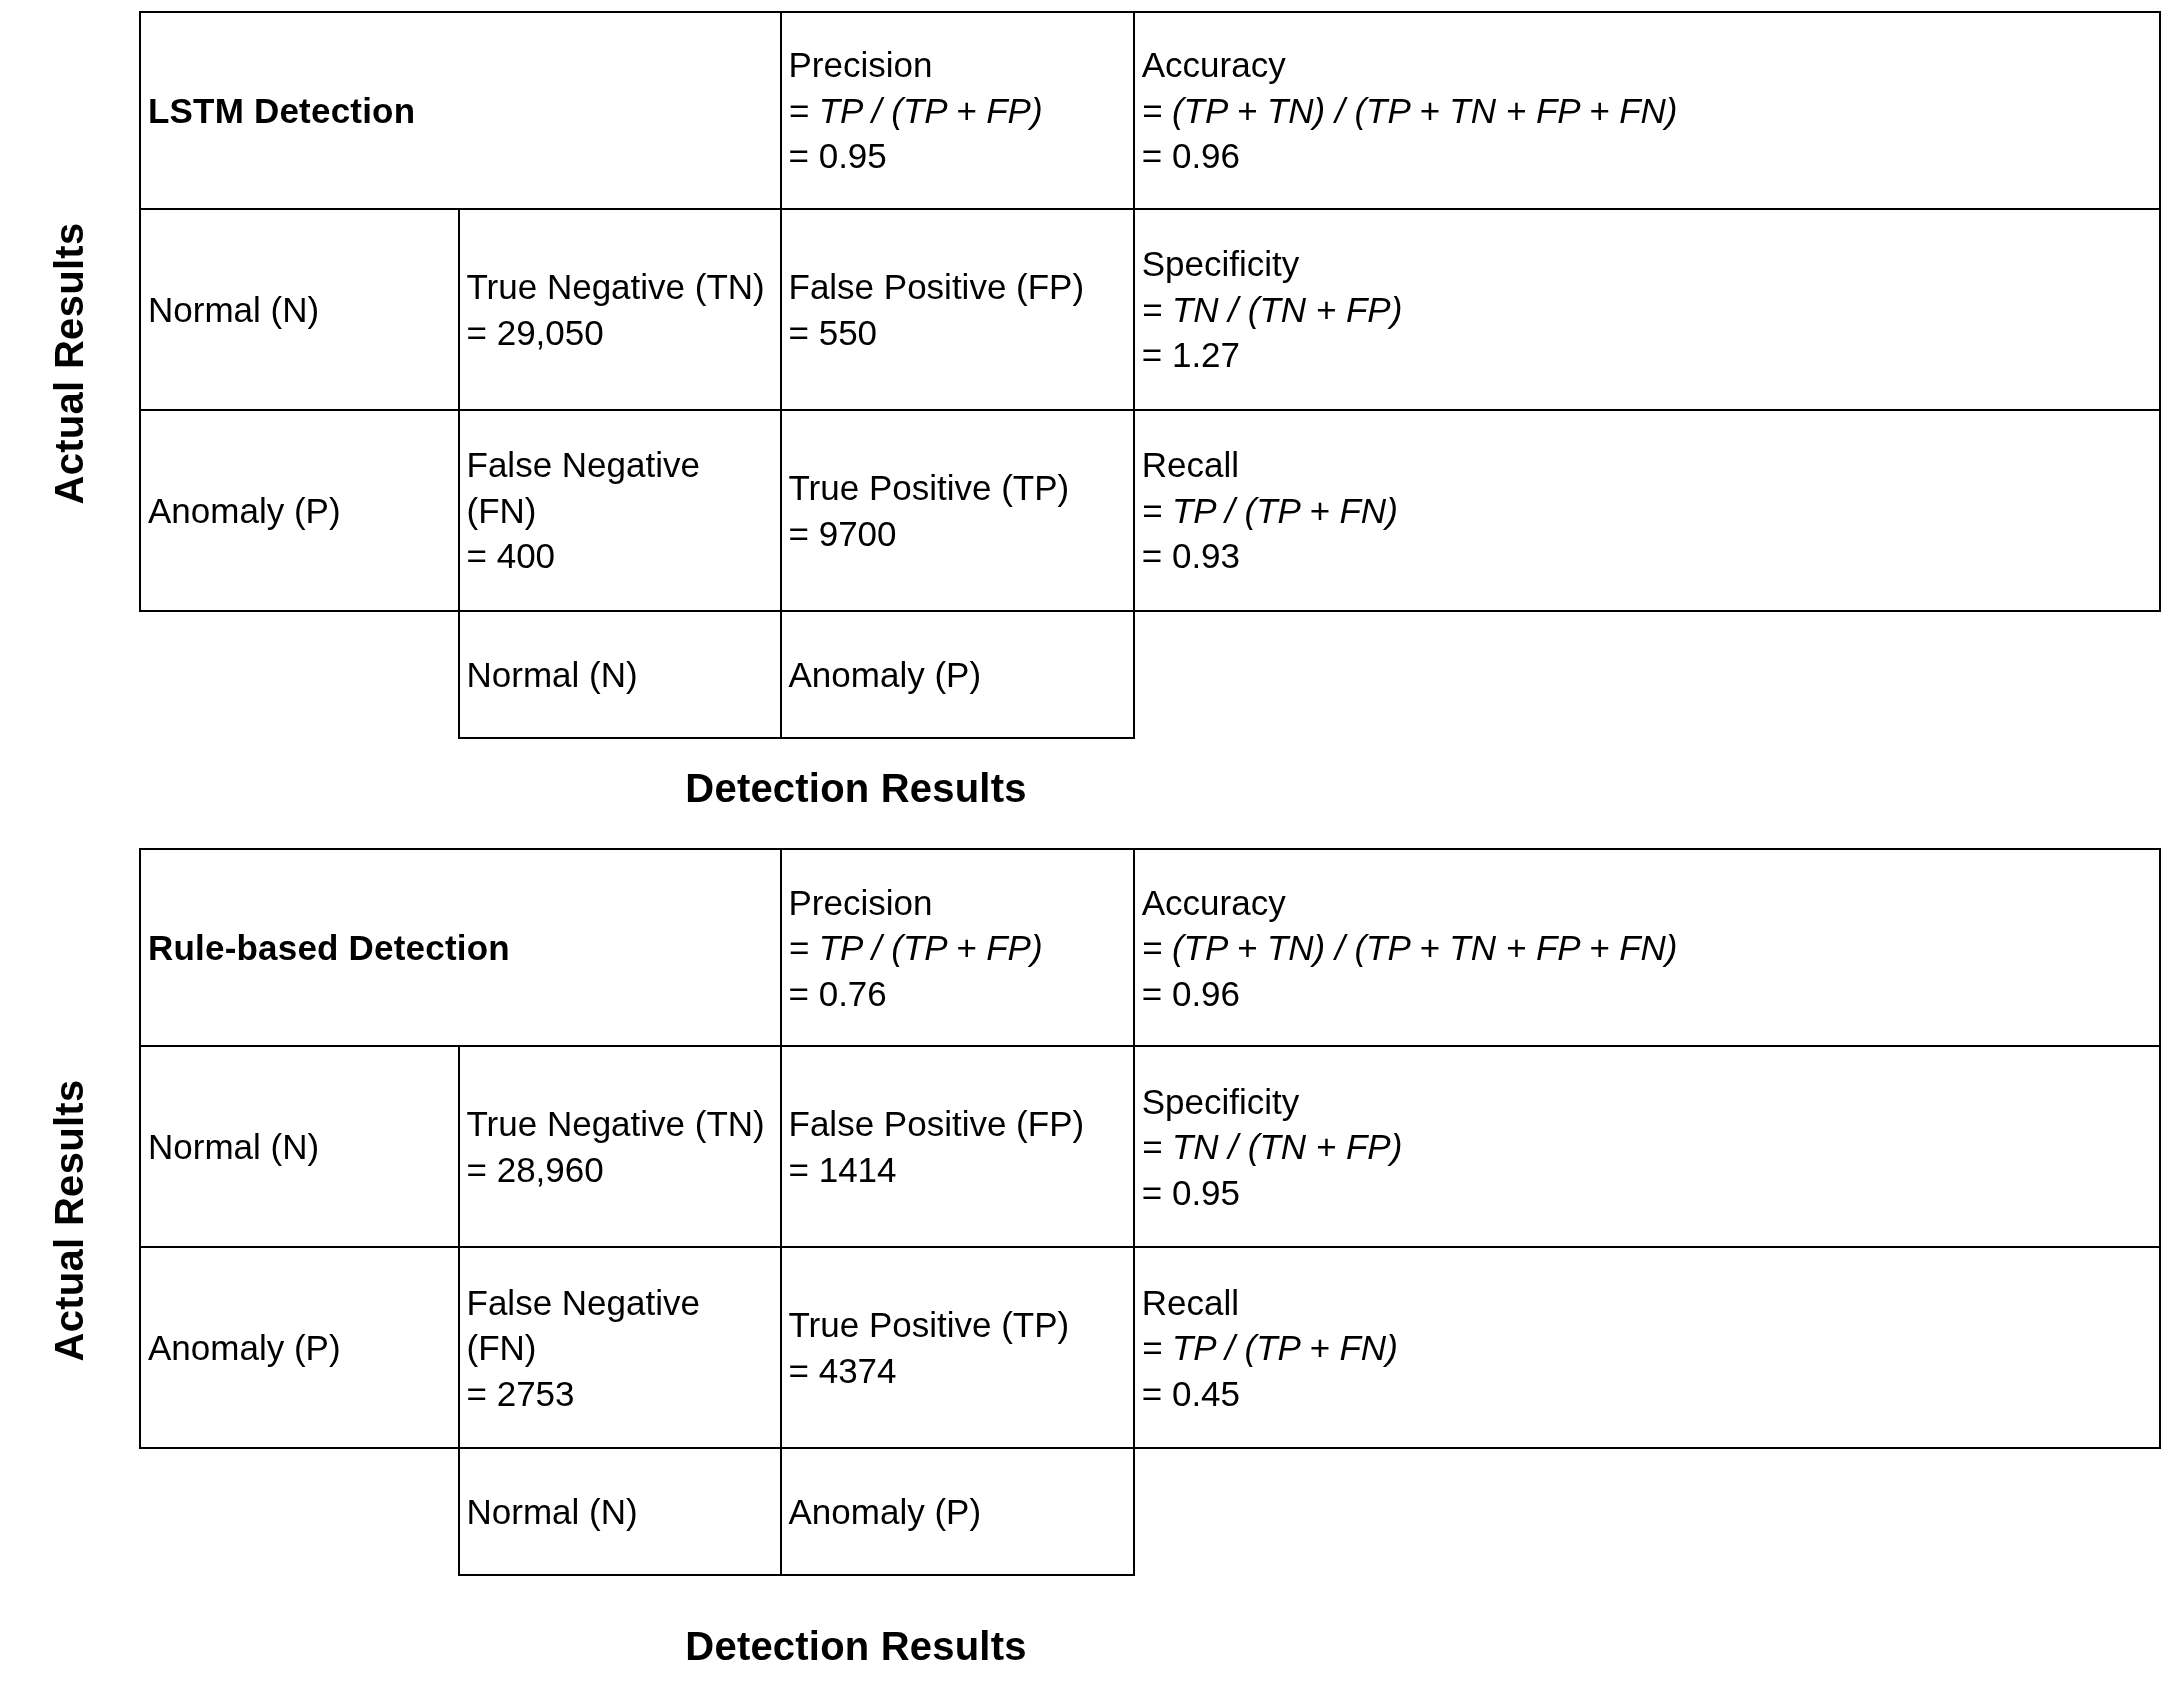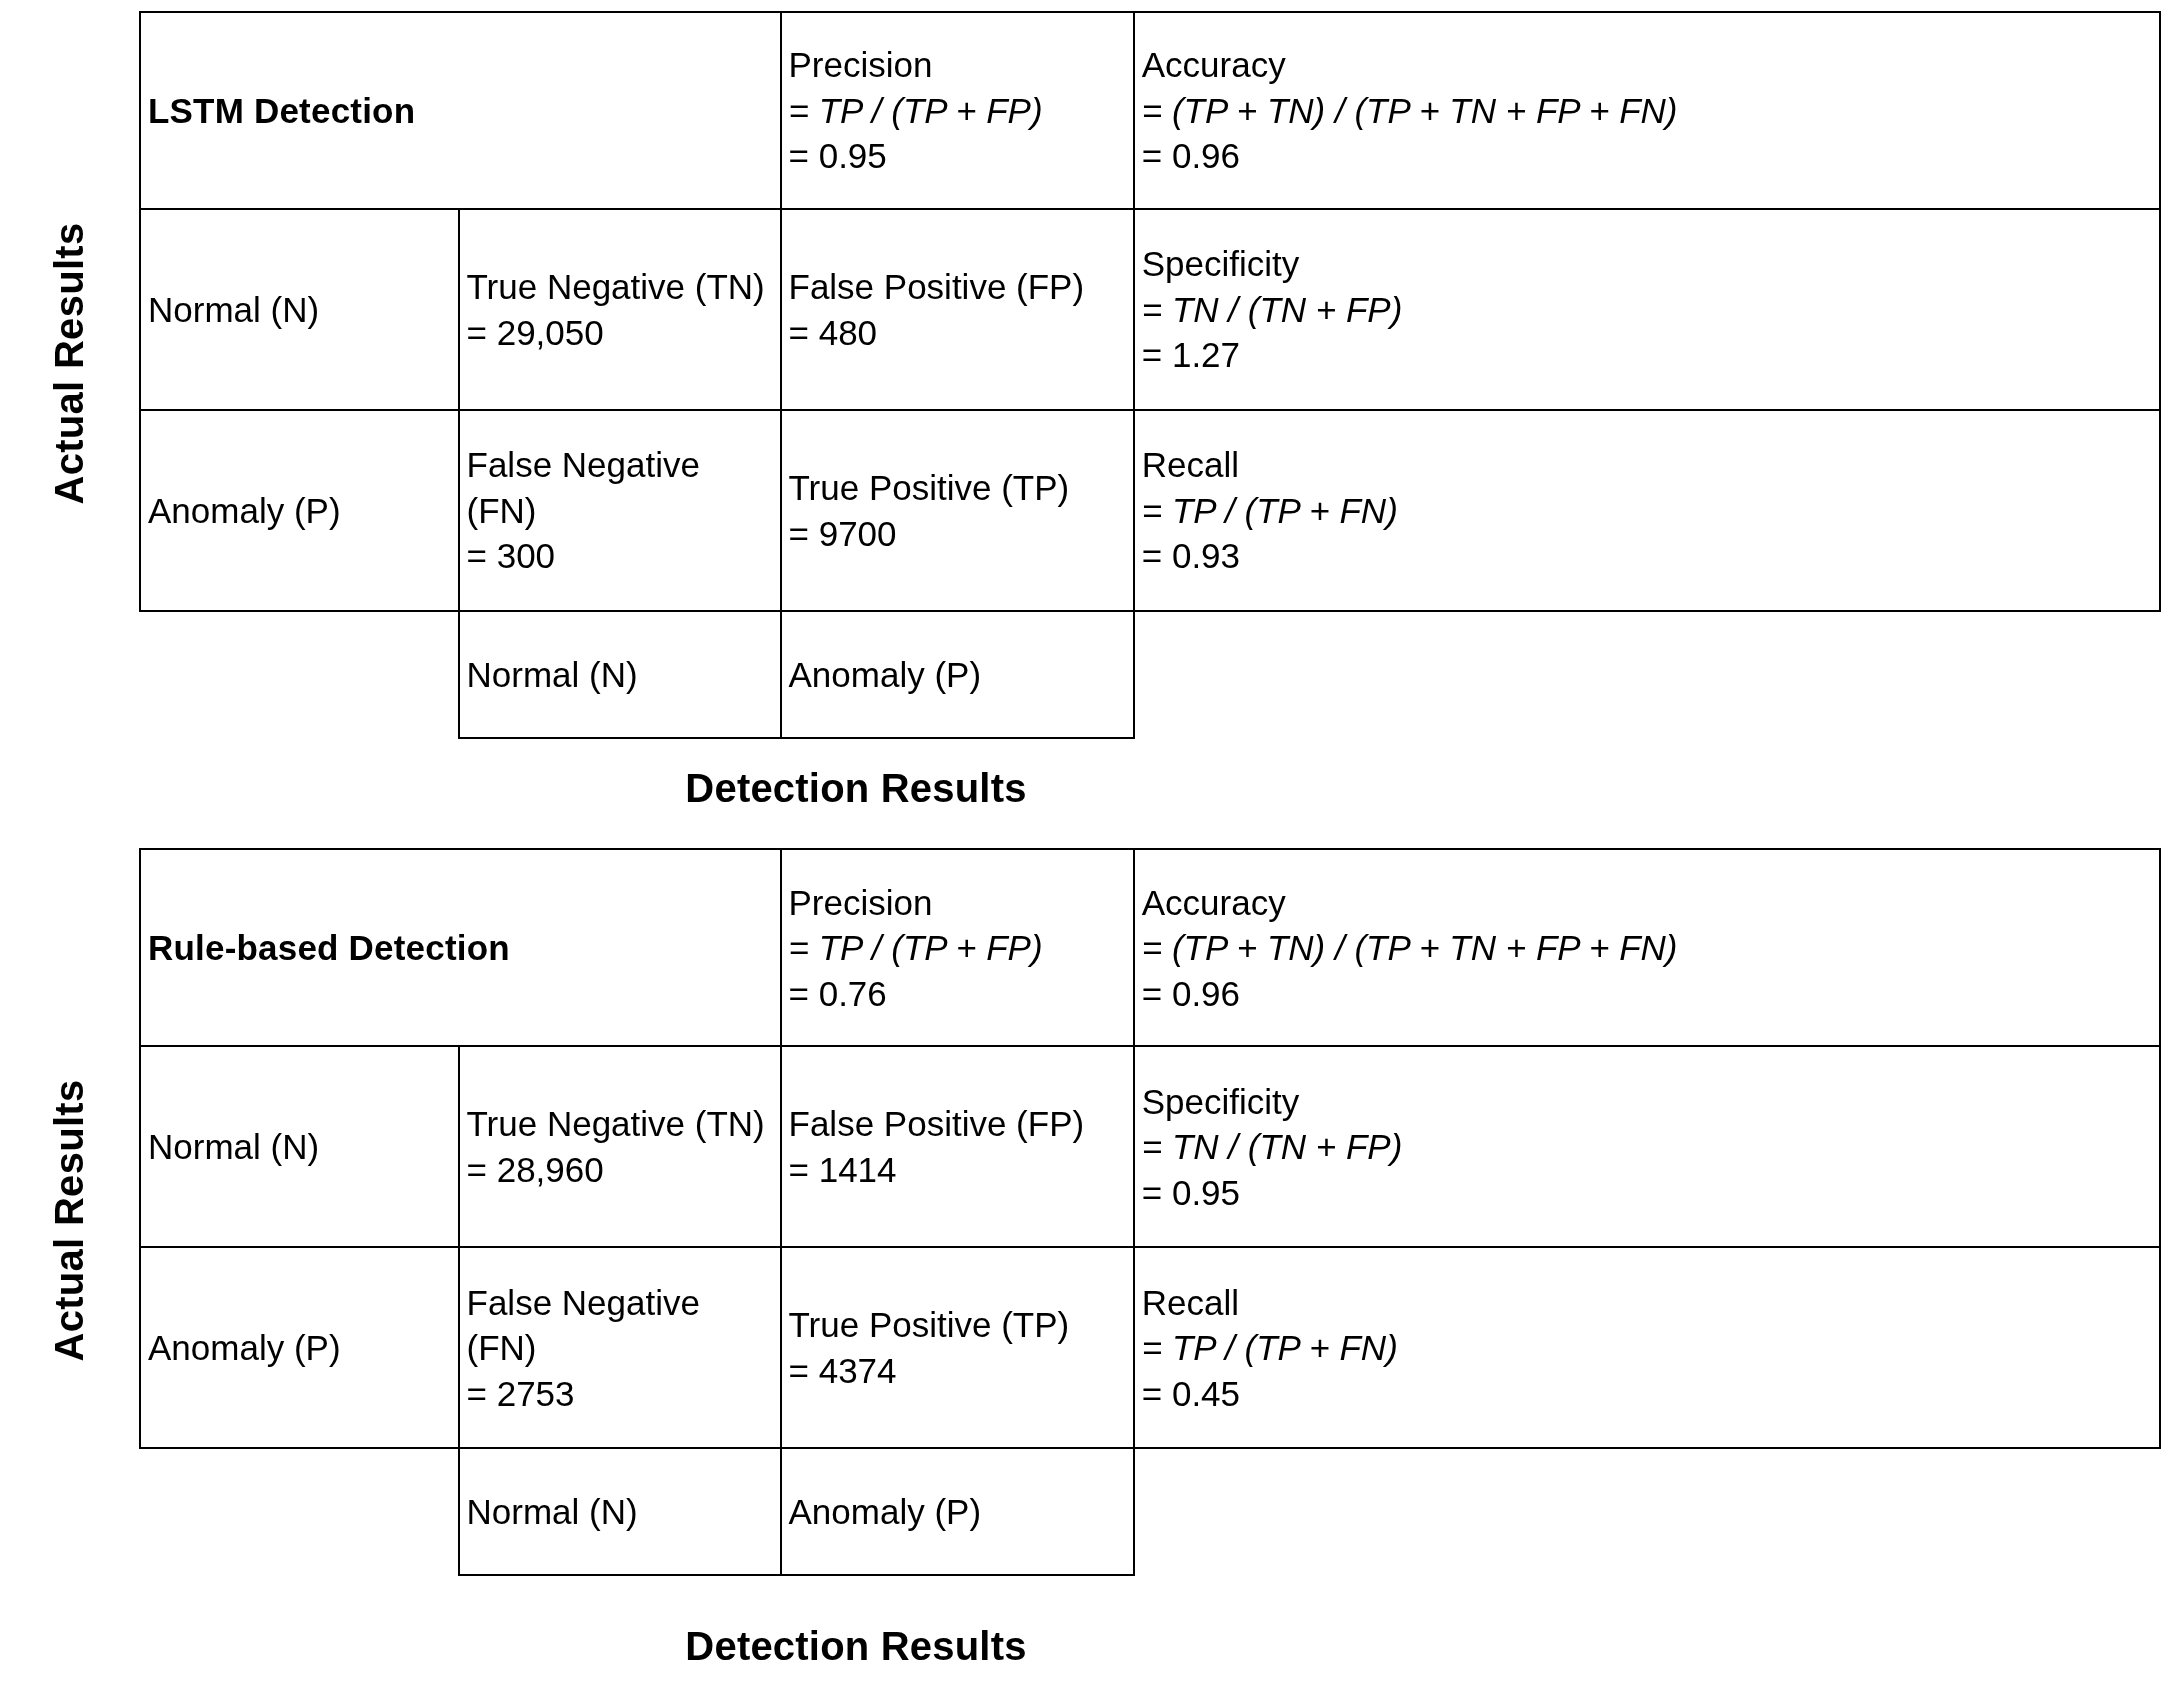--- a/index.html
+++ b/index.html
@@ -120,34 +120,34 @@
         </tr>
 
         <tr class="r-body">
           <td>Normal (N)</td>
           <td>
             <div>True Negative (TN)</div>
             <div>= 29,050</div>
           </td>
           <td>
             <div>False Positive (FP)</div>
-            <div>= 480</div>
+            <div>= 550</div>
           </td>
           <td class="metric-cell">
             <div>Specificity</div>
             <div class="nowrap">= TN / (TN + FP)</div>
             <div>= 1.27</div>
           </td>
         </tr>
 
         <tr class="r-body">
           <td>Anomaly (P)</td>
           <td>
             <div>False Negative (FN)</div>
-            <div>= 300</div>
+            <div>= 400</div>
           </td>
           <td>
             <div>True Positive (TP)</div>
             <div>= 9700</div>
           </td>
           <td class="metric-cell">
             <div>Recall</div>
             <div class="nowrap">= TP / (TP + FN)</div>
             <div>= 0.93</div>
           </td>

